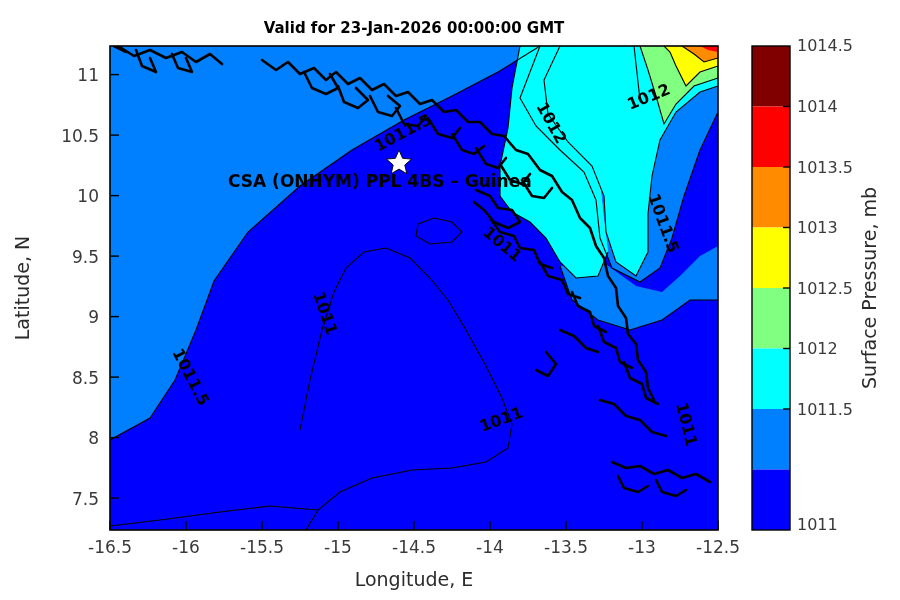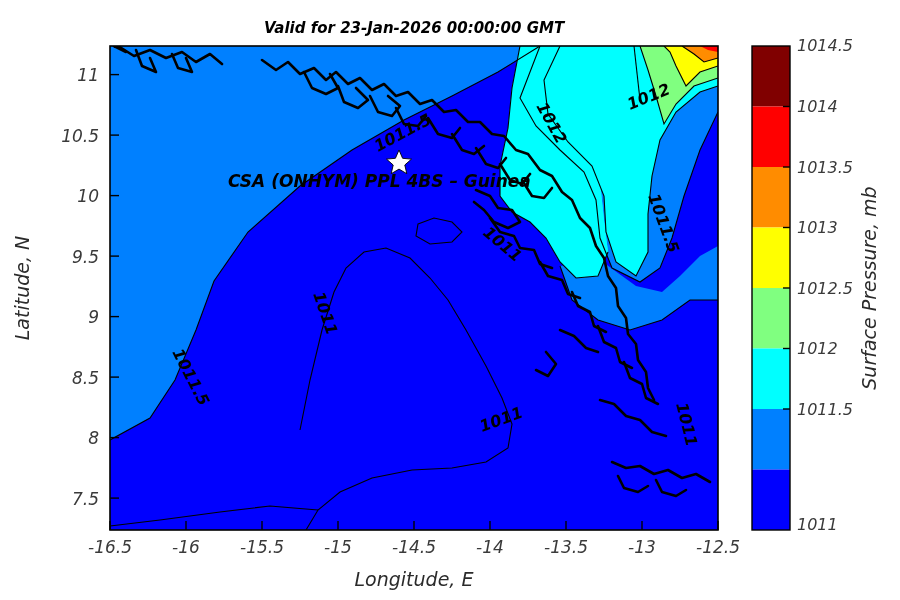--- a/index.html
+++ b/index.html
@@ -12,21 +12,20 @@
     height: 600px;
     font-family: "DejaVu Sans", "Liberation Sans", sans-serif;
     overflow: hidden;
     position: relative;
   }
   #root {
     position: absolute;
     left: 0; top: 0;
     width: 900px;
     height: 600px;
-    font-style: italic;
   }
   .tick-label {
     font-size: 17px;
     fill: #3a3a3a;
     font-family: "DejaVu Sans", "Liberation Sans", sans-serif;
   }
   .axis-title {
     font-size: 19px;
     fill: #2b2b2b;
     font-family: "DejaVu Sans", "Liberation Sans", sans-serif;

